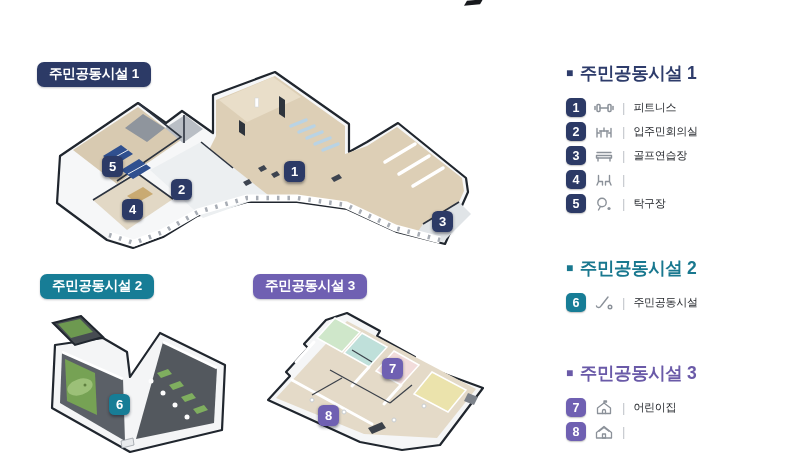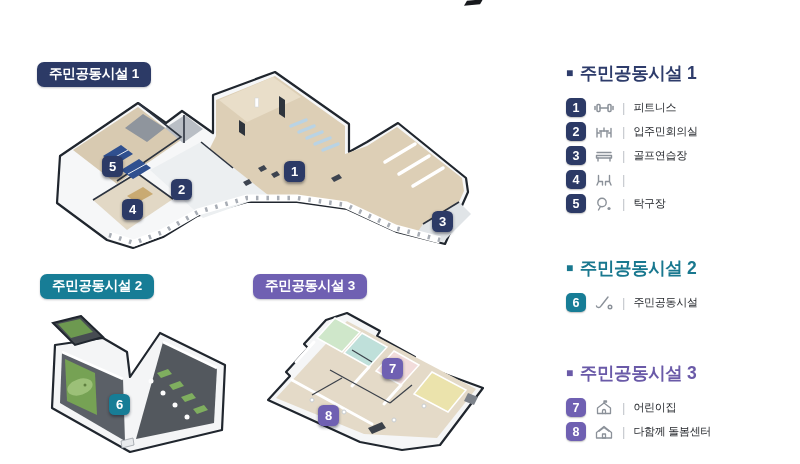--- a/index.html
+++ b/index.html
@@ -311,18 +311,17 @@
         <span class="icon">
           <svg width="20" height="16" viewBox="0 0 20 16">
               <g stroke="#8b9199" stroke-width="1.3" fill="none" stroke-linecap="round" stroke-linejoin="round">
                 <path d="M2.5,8.5 L10,2.5 L17.5,8.5 V14 H2.5 Z"></path>
                 <path d="M5,7.2 L10,3.4 L15,7.2"></path>
                 <rect x="8.5" y="10" width="3" height="4"></rect>
               </g>
             </svg>
         </span>
         <span class="sep">|</span>
-        <span class="lbl">다함께 돌봄센터</span>
       </div>
     </div>
   </div>
 
 </div>
 
 </body></html>

